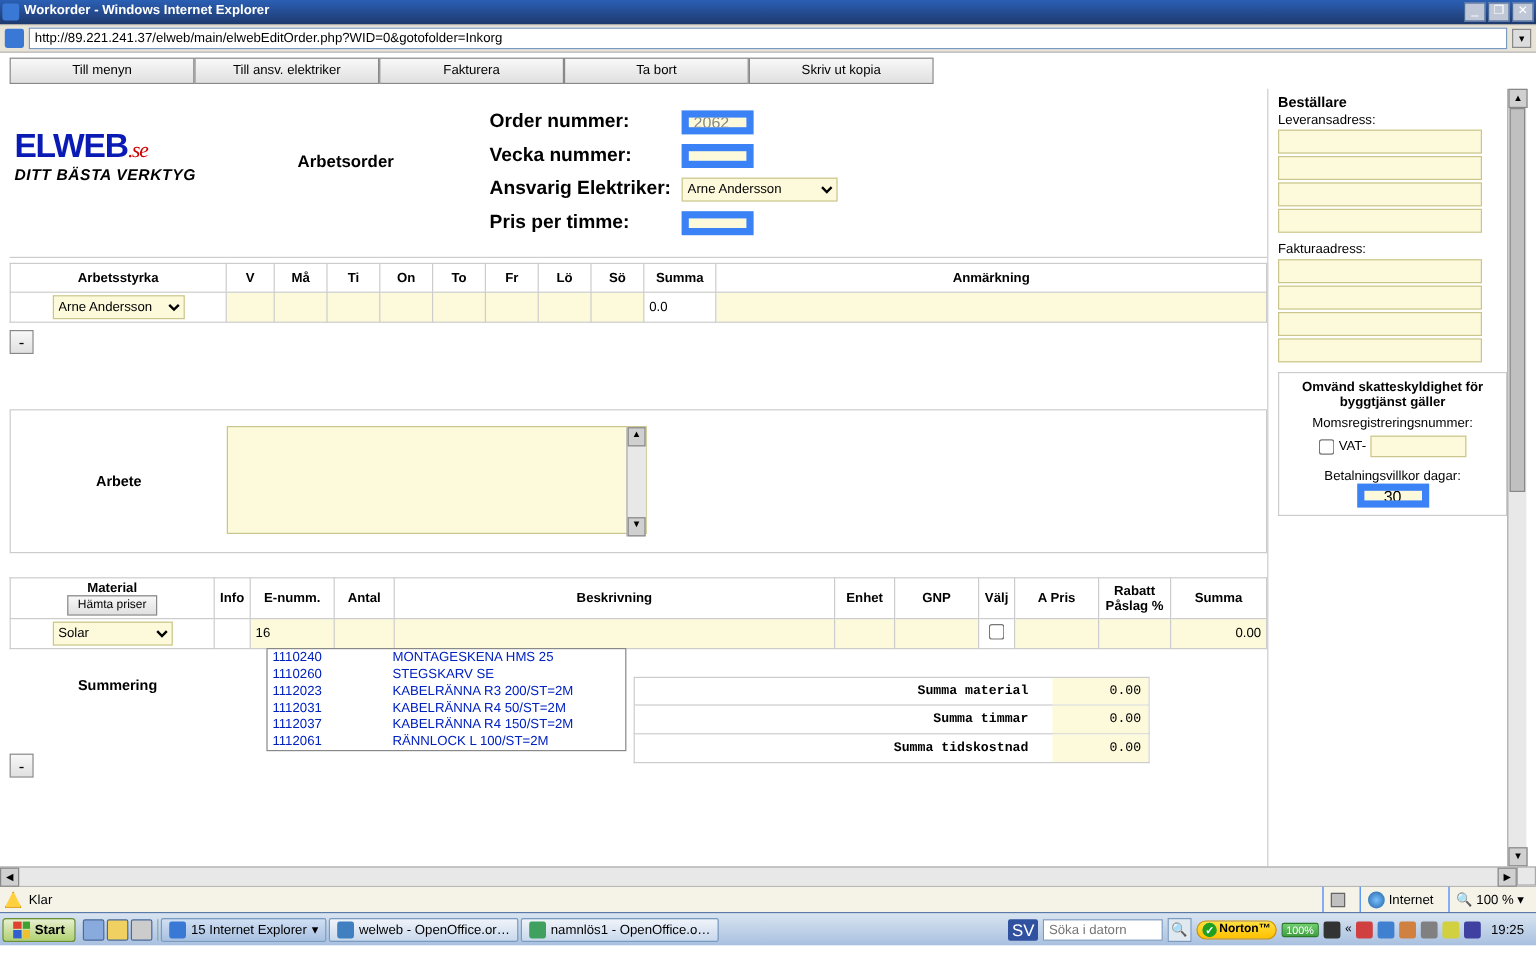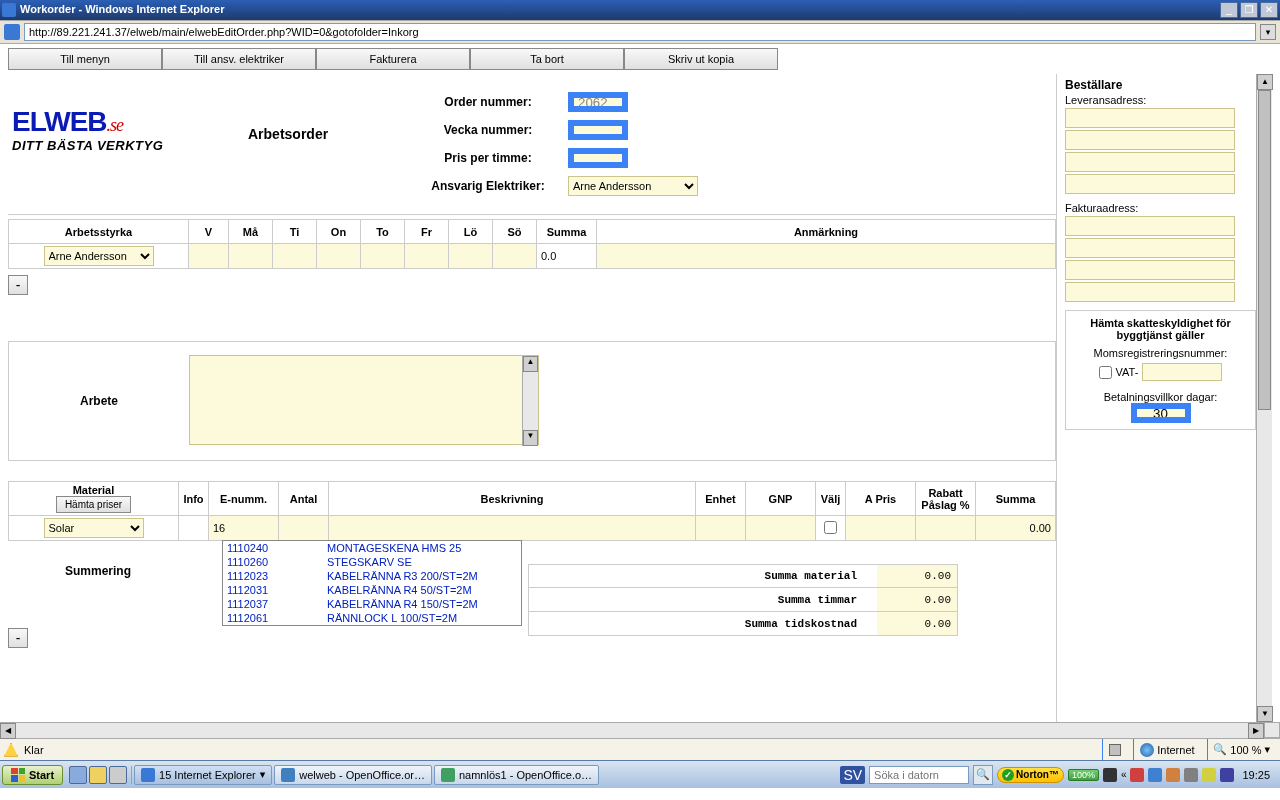--- a/index.html
+++ b/index.html
@@ -31,21 +31,21 @@
   
   
   .head-sec { display:flex; padding:12px 0; border-bottom:1px solid #ccc;}
   .logo-box { width:240px; padding:20px 4px;}
   .logo1 { font-family: 'Arial Black', sans-serif; font-size:28px; color:#0a1ab5; font-weight:900; letter-spacing:-1px;}
   .logo1 .se { color:#c00; font-size:18px; font-style:italic; font-weight:normal; font-family:serif;}
   .logo2 { font-family:'Arial Black',sans-serif; font-size:13px; font-style:italic; font-weight:900; letter-spacing:0.5px;}
   .arbetsorder-title { width:160px; font-size:14px; font-weight:bold; padding-top:40px;}
   .order-fields { flex:1; }
   .order-row { display:flex; align-items:center; margin:4px 0; height:24px;}
-  .order-lbl { width:160px; text-align:center; font-weight:bold; font-size:12px; padding-right:0;}
+  .order-lbl { width:160px; text-align:left; font-weight:bold; font-size:16px; padding-right:0;}
   .yinput { background:#fdfadc; border:6px solid #3b82f6; padding:2px 4px; height:20px;}
   .yinput.readonly { color:#888;}
   .ysel { background:#fdfadc; border:1px solid #c9c58c; height:20px; font-size:11px;}
   
   
   .wf-table { width:100%; border-collapse:collapse; margin-top:4px;}
   .wf-table th, .wf-table td { border:1px solid #ccc; padding:2px 4px; font-size:11px; text-align:center; font-weight:normal;}
   .wf-table th { background:#fff; font-weight:bold; height:24px;}
   .wf-table td { height:22px;}
   .wf-table .yc { background:#fdfadc;}
@@ -160,28 +160,28 @@
       <div class="order-fields">
         <div class="order-row">
           <div class="order-lbl">Order nummer:</div>
           <input class="yinput readonly" style="width: 60px;" readonly="" value="2062">
         </div>
         <div class="order-row">
           <div class="order-lbl">Vecka nummer:</div>
           <input class="yinput" style="width: 60px;" value="">
         </div>
         <div class="order-row">
-          <div class="order-lbl">Pris per timme:</div>
-          <input class="yinput" style="width: 60px;" value="">
-        </div>
-        <div class="order-row">
           <div class="order-lbl">Ansvarig Elektriker:</div>
           <select class="ysel" style="width:130px">
             <option>Arne Andersson</option>
           </select>
+        </div>
+        <div class="order-row">
+          <div class="order-lbl">Pris per timme:</div>
+          <input class="yinput" style="width: 60px;" value="">
         </div>
       </div>
     </div>
     
     
     <table class="wf-table">
       <tbody>
           <tr>
         <th style="width:180px">Arbetsstyrka</th>
         <th style="width:40px">V</th>
@@ -321,21 +321,21 @@
     <input class="rcol-inp" style="">
     <input class="rcol-inp" style="">
     <input class="rcol-inp" style="">
     <div class="rcol-sub" style="margin-top:8px">Fakturaadress:</div>
     <input class="rcol-inp" style="">
     <input class="rcol-inp" style="">
     <input class="rcol-inp" style="">
     <input class="rcol-inp" style="">
 
     <div class="rcol-box">
-      <div style="font-weight:bold">Hämta skatteskyldighet för byggtjänst gäller</div>
+      <div style="font-weight:bold">Omvänd skatteskyldighet för byggtjänst gäller</div>
       <div style="margin-top:6px">Momsregistreringsnummer:</div>
       <div class="vat-row">
         <input type="checkbox" style="">
         <span>VAT-</span>
         <input class="vat-inp" style="">
       </div>
       <div style="margin-top:10px">Betalningsvillkor dagar:</div>
       <input class="yinput" style="width: 60px; text-align: center;" value="30">
     </div>
   </div>

